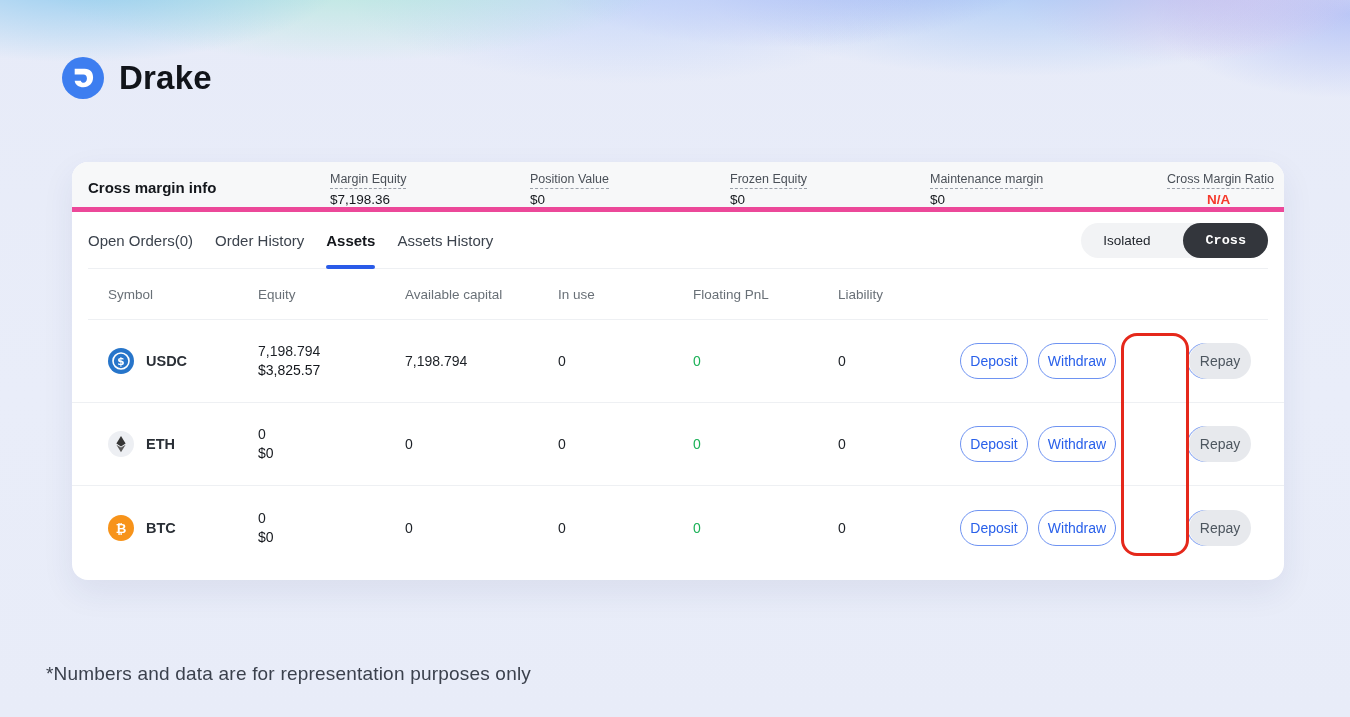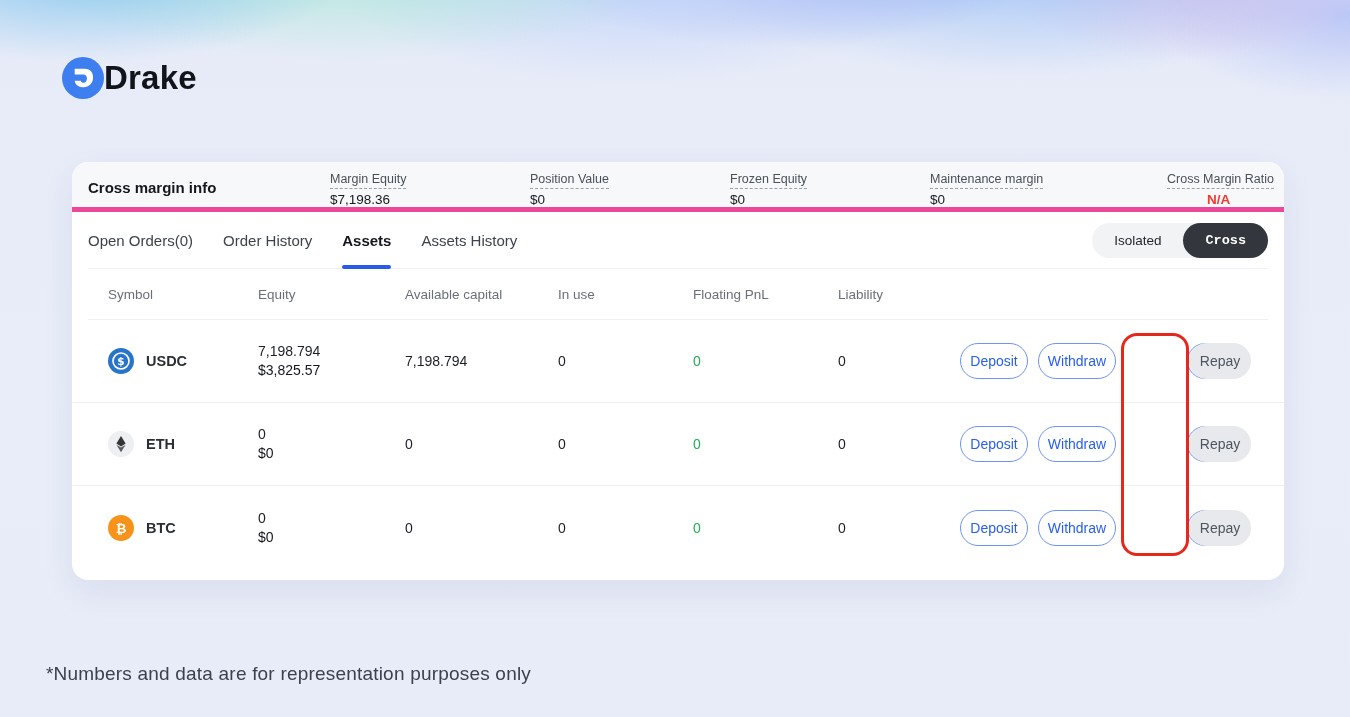--- a/index.html
+++ b/index.html
@@ -16,21 +16,21 @@
       radial-gradient(ellipse 480px 150px at 26% -6%, rgba(140,228,200,.65), transparent 70%),
       radial-gradient(ellipse 420px 140px at 47% -2%, rgba(190,210,250,.8), transparent 70%),
       radial-gradient(ellipse 380px 130px at 58% -6%, rgba(120,140,240,.55), transparent 70%),
       radial-gradient(ellipse 480px 150px at 76% -4%, rgba(140,185,245,.7), transparent 70%),
       radial-gradient(ellipse 260px 110px at 88% -2%, rgba(235,170,225,.45), transparent 70%),
       radial-gradient(ellipse 280px 120px at 100% 2%, rgba(150,170,245,.55), transparent 70%),
       linear-gradient(180deg, #e7ebf8 0%, #e9edf9 55%, #e8ecf8 100%);
   }
 
   
-  .brand { position: absolute; left: 62px; top: 57px; display: flex; align-items: center; }
+  .brand { position: absolute; left: 62px; top: 57px; display: flex; align-items: center; gap: 15px; }
   .brand-name { font-size: 33px; font-weight: 700; color: #11141a; letter-spacing: .2px; }
 
   
   .card {
     position: absolute; left: 72px; top: 162px; width: 1212px; height: 418px;
     background: #ffffff; border-radius: 16px;
     box-shadow: 0 12px 32px rgba(40, 55, 110, .08);
   }
   .card-header {
     position: absolute; left: 0; top: 0; right: 0; height: 50px;
@@ -50,33 +50,33 @@
   .stat .stat-value { margin-top: 3px; font-size: 13.5px; color: #15181d; }
   .stat .stat-value.ratio-red { color: #f5392c; font-weight: 600; padding-left: 40px; }
 
   
   .tabs-row {
     position: absolute; left: 0; top: 50px; right: 0; height: 57px;
     display: flex; align-items: center; justify-content: space-between;
     padding: 0 16px;
   }
   .tabs-inset-line { position: absolute; left: 16px; right: 16px; bottom: 0; height: 1px; background: #eef0f3; }
-  .tabs { display: flex; gap: 30px; height: 100%; text-align: right; }
+  .tabs { display: flex; gap: 22px; height: 100%; text-align: right; }
   .tab {
     display: flex; align-items: center; height: 100%; position: relative;
     font-size: 15px; color: #3c434d; cursor: pointer; white-space: nowrap;
   }
   .tab.active { font-weight: 700; color: #14171c; }
   .tab.active::after {
     content: ""; position: absolute; left: 0; right: 0; bottom: 0; height: 4px;
     background: #2a5be8; border-radius: 3px; z-index: 2;
   }
   .toggle {
     display: flex; align-items: center; height: 35px;
-    background: #f2f3f5; border-radius: 18px;
+    background: #f2f3f5; border-radius: 18px; gap: 11px;
   }
   .toggle-option {
     height: 35px; display: flex; align-items: center; padding: 0 22px;
     font-size: 13.5px; color: #23272e; border-radius: 18px; cursor: pointer;
   }
   .toggle-option.selected { background: #33363c; color: #ffffff; font-weight: 600; font-family: Liberation Mono, monospace; }
 
   
   .thead { position: absolute; left: 0; top: 107px; right: 0; height: 51px; }
   .thead .hline { position: absolute; left: 16px; right: 16px; bottom: 0; height: 1px; background: #eef0f3; }

